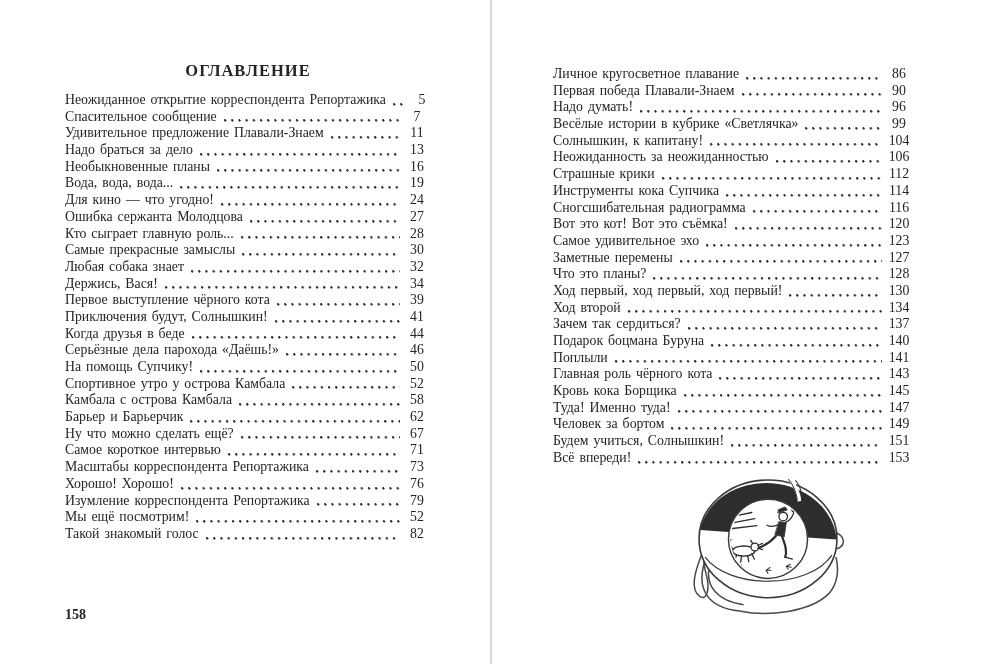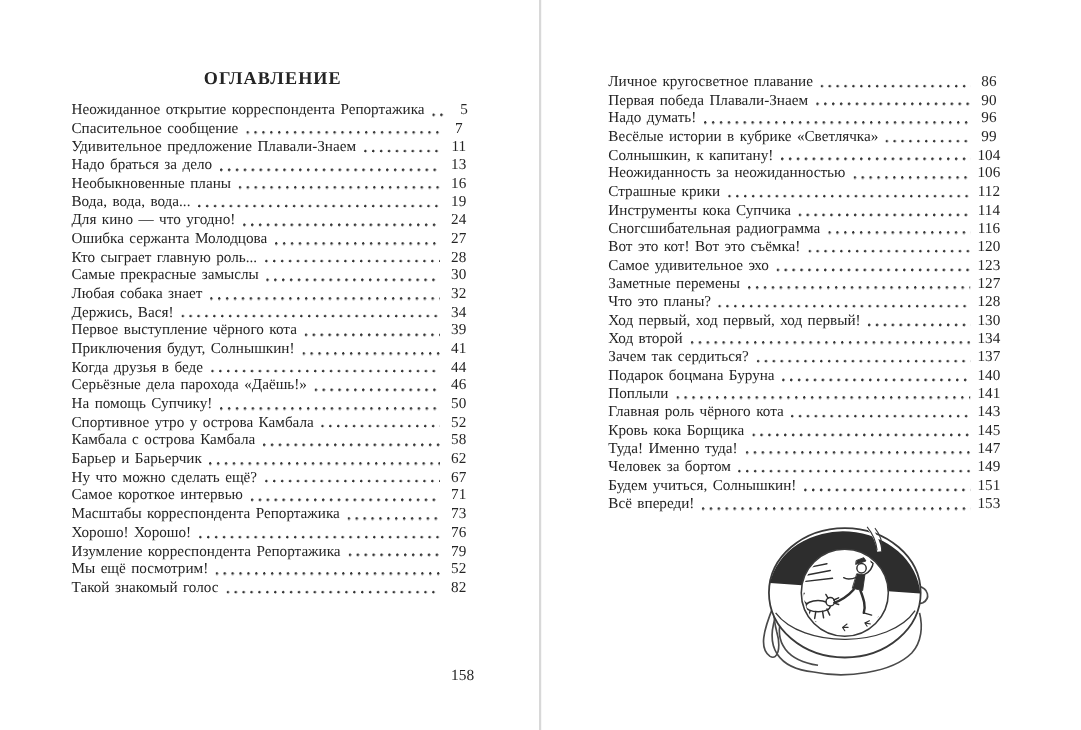--- a/index.html
+++ b/index.html
@@ -37,21 +37,21 @@
   .toc-leader{
     flex:1 1 auto;min-width:12px;height:3px;align-self:flex-end;
     margin:0 3px 3px 7px;
     background-image:radial-gradient(circle at 1.1px 1.4px, var(--ink) 1.05px, transparent 1.35px);
     background-size:7.2px 3px;
     background-repeat:repeat-x;
   }
   .toc-page{flex:0 0 28px;text-align:center;}
   .folio{
     position:absolute;left:65px;top:607px;width:366px;
-    text-align:right;font-size:14px;
+    text-align:left;font-size:14px;font-weight:bold;
   }
   .illustration{
     position:absolute;left:686px;top:476px;width:164px;height:142px;
   }
   .illustration svg{width:100%;height:100%;display:block;}
 </style>
 </head>
 <body>
 
 <div class="spread">

